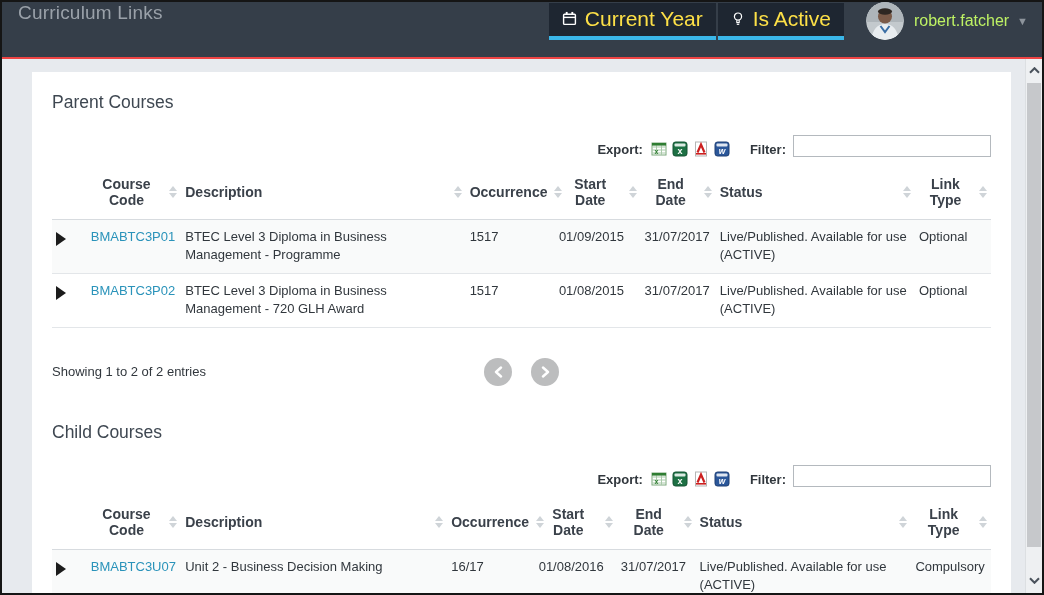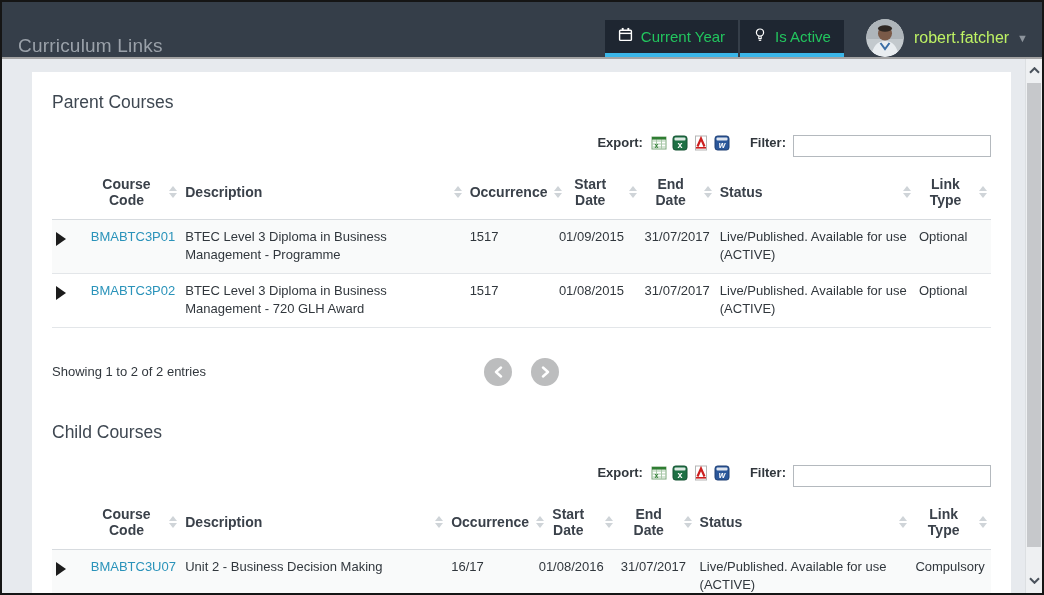--- a/index.html
+++ b/index.html
@@ -5,42 +5,42 @@
   html,body{margin:0;padding:0;}
   body{
     width:1044px;height:595px;box-sizing:border-box;
     border:2px solid #151515;overflow:hidden;position:relative;
     background:#e7eaee;
     font-family:"Liberation Sans","DejaVu Sans",sans-serif;
     color:#31373d;
   }
   
   .topbar{
-    height:57px;background:#353e49;display:flex;align-items:flex-end;
-    padding:0 14px 0 16px;box-sizing:border-box;border-bottom:2px solid #a3a3a3;
+    height:57px;background:#353e49;display:flex;align-items:flex-start;
+    padding:0 14px 0 16px;box-sizing:border-box;border-bottom:2px solid #ef4444;
   }
   .topbar-title{color:#9aa1a9;font-size:19px;letter-spacing:.2px;}
   .topbar-right{margin-left:auto;display:flex;align-items:center;}
   .hdr-btn{
-    background:#1e2631;border:none;color:#22c55e;font-size:15px;
+    background:#1e2631;border:none;color:#fde047;font-size:21px;
     font-family:inherit;height:37px;padding:0 13px;margin-left:2px;
     display:flex;align-items:center;gap:8px;cursor:pointer;
     border-bottom:4px solid #3ab6e8;box-sizing:border-box;
   }
   .avatar{width:38px;height:38px;border-radius:50%;overflow:hidden;margin:0 10px 0 22px;flex:0 0 auto;cursor:pointer;}
   .user-menu{display:flex;align-items:center;gap:8px;cursor:pointer;}
   .user-name{color:#bef264;font-size:16px;}
   .user-caret{color:#8d949c;font-size:11px;}
   
   .page{position:absolute;top:57px;left:0;right:17px;bottom:0;padding:13px 14px 0 30px;box-sizing:border-box;}
   .card{background:#fff;height:100%;box-sizing:border-box;padding:4px 20px 0 20px;overflow:hidden;}
   .section-title{font-size:17.5px;font-weight:500;color:#3e4751;margin:16px 0 22px;}
   .section-title.child{margin-top:30px;}
   
-  .toolbar{display:flex;justify-content:flex-end;align-items:flex-start;margin-bottom:10px;}
+  .toolbar{display:flex;justify-content:flex-end;align-items:flex-end;margin-bottom:10px;}
   .tb-label{font-size:13px;font-weight:bold;color:#31373d;}
   .export-icons{display:flex;align-items:center;gap:5px;margin-left:8px;}
   .exp-ic{display:inline-flex;cursor:pointer;}
   .filter-label{margin-left:20px;}
   .filter-input{
     width:198px;height:22px;margin-left:7px;border:1px solid #b4b9be;
     box-sizing:border-box;font-family:inherit;font-size:13px;padding:0 5px;background:#fff;
   }
   
   table{width:100%;border-collapse:collapse;table-layout:fixed;}

